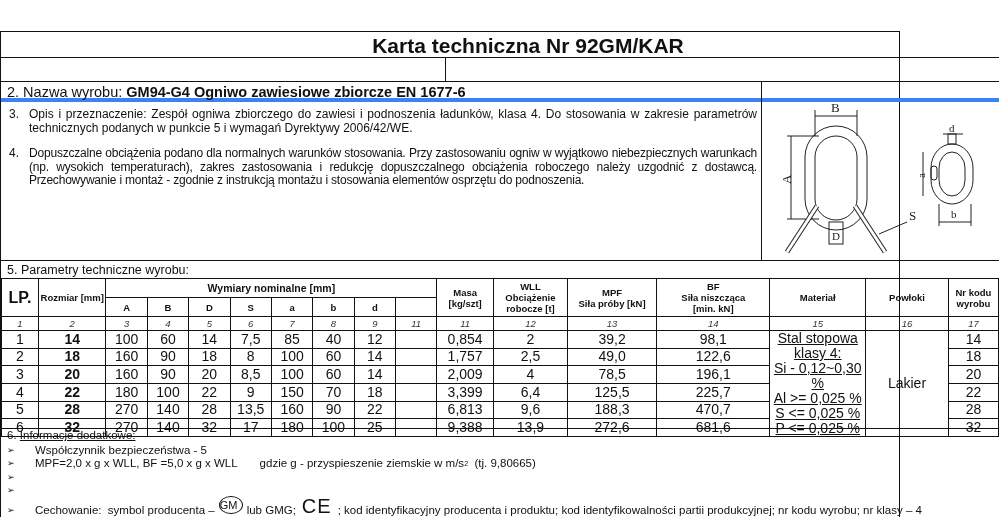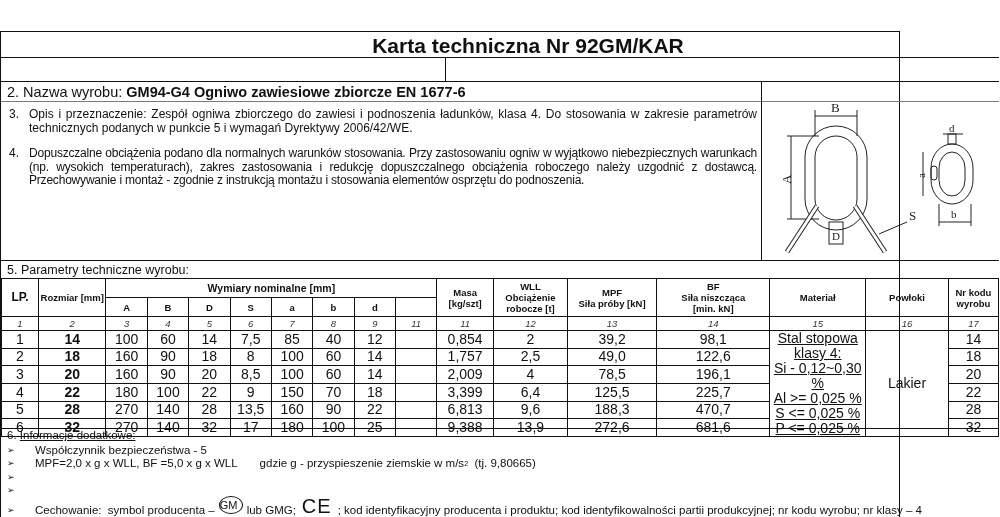--- a/index.html
+++ b/index.html
@@ -3,21 +3,21 @@
 <meta charset="utf-8">
 <style>
   * { box-sizing: border-box; margin: 0; padding: 0; }
   html, body { width: 1000px; height: 517px; background: #fff; overflow: hidden; }
   body { font-family: "Liberation Sans", sans-serif; color: #111; font-size: 12px; position: relative; }
   .sheet { position: absolute; left: 0; top: 0; width: 900px; height: 517px; border: 1.5px solid #111; margin-top: 31px; }
   .title-row { position: absolute; left: 0; top: 0; width: 998px; height: 26px; border-bottom: 1.5px solid #111; text-align: center; }
   .title-row span { font-weight: bold; font-size: 21px; line-height: 27px; position: relative; left: 28px; }
   .blank-row { position: absolute; left: 0; top: 26px; width: 998px; height: 24px; border-bottom: 1.5px solid #111; }
   .blank-row .divider { position: absolute; left: 444px; top: 0; height: 24px; border-left: 1px solid #111; }
-  .name-row { position: absolute; left: 0; top: 50px; width: 998px; height: 20px; border-bottom: 1px solid #3b82f6; }
+  .name-row { position: absolute; left: 0; top: 50px; width: 998px; height: 20px; border-bottom: 4px solid #3b82f6; }
   .name-row .label { position: absolute; left: 6px; top: 2px; font-size: 14.5px; }
   .name-row .label b { font-weight: bold; }
   .pic-divider { position: absolute; left: 760px; top: 50px; height: 178px; border-left: 1px solid #111; }
   .desc { position: absolute; left: 0; top: 76px; width: 760px; font-size: 12px; line-height: 13.5px; }
   .desc .item { display: flex; margin-bottom: 10px; }
   .desc .num { width: 28px; padding-left: 8px; flex-shrink: 0; }
   .desc .txt { width: 728px; text-align: justify; }
   .desc .txt.narrow { font-family: "Liberation Sans Narrow", "Liberation Sans", sans-serif; letter-spacing: -0.2px; }
   .section5-top { position: absolute; left: 0; top: 228px; width: 998px; border-top: 1.5px solid #111; }
   .section5-title { position: absolute; left: 6px; top: 231px; font-size: 12.5px; }
@@ -137,21 +137,21 @@
       <col style="width:52px">
         <col style="width:68px">
         <col style="width:82px">
         <col style="width:104px">
         <col style="width:88px">
         <col style="width:76px">
         <col style="width:46px">
     </colgroup>
     <tbody>
         <tr class="hdr1">
-      <th rowspan="2" style="font-size:12px">LP.</th>
+      <th rowspan="2" style="font-size:16px">LP.</th>
       <th rowspan="2">Rozmiar [mm]</th>
       <th colspan="8" style="font-size:10.5px">Wymiary nominalne [mm]</th>
       <th rowspan="2">Masa [kg/szt]</th>
       <th rowspan="2">
         <div>WLL</div>
         <div>Obciążenie</div>
         <div>robocze [t]</div>
       </th>
       <th rowspan="2">
         <div>MPF</div>

